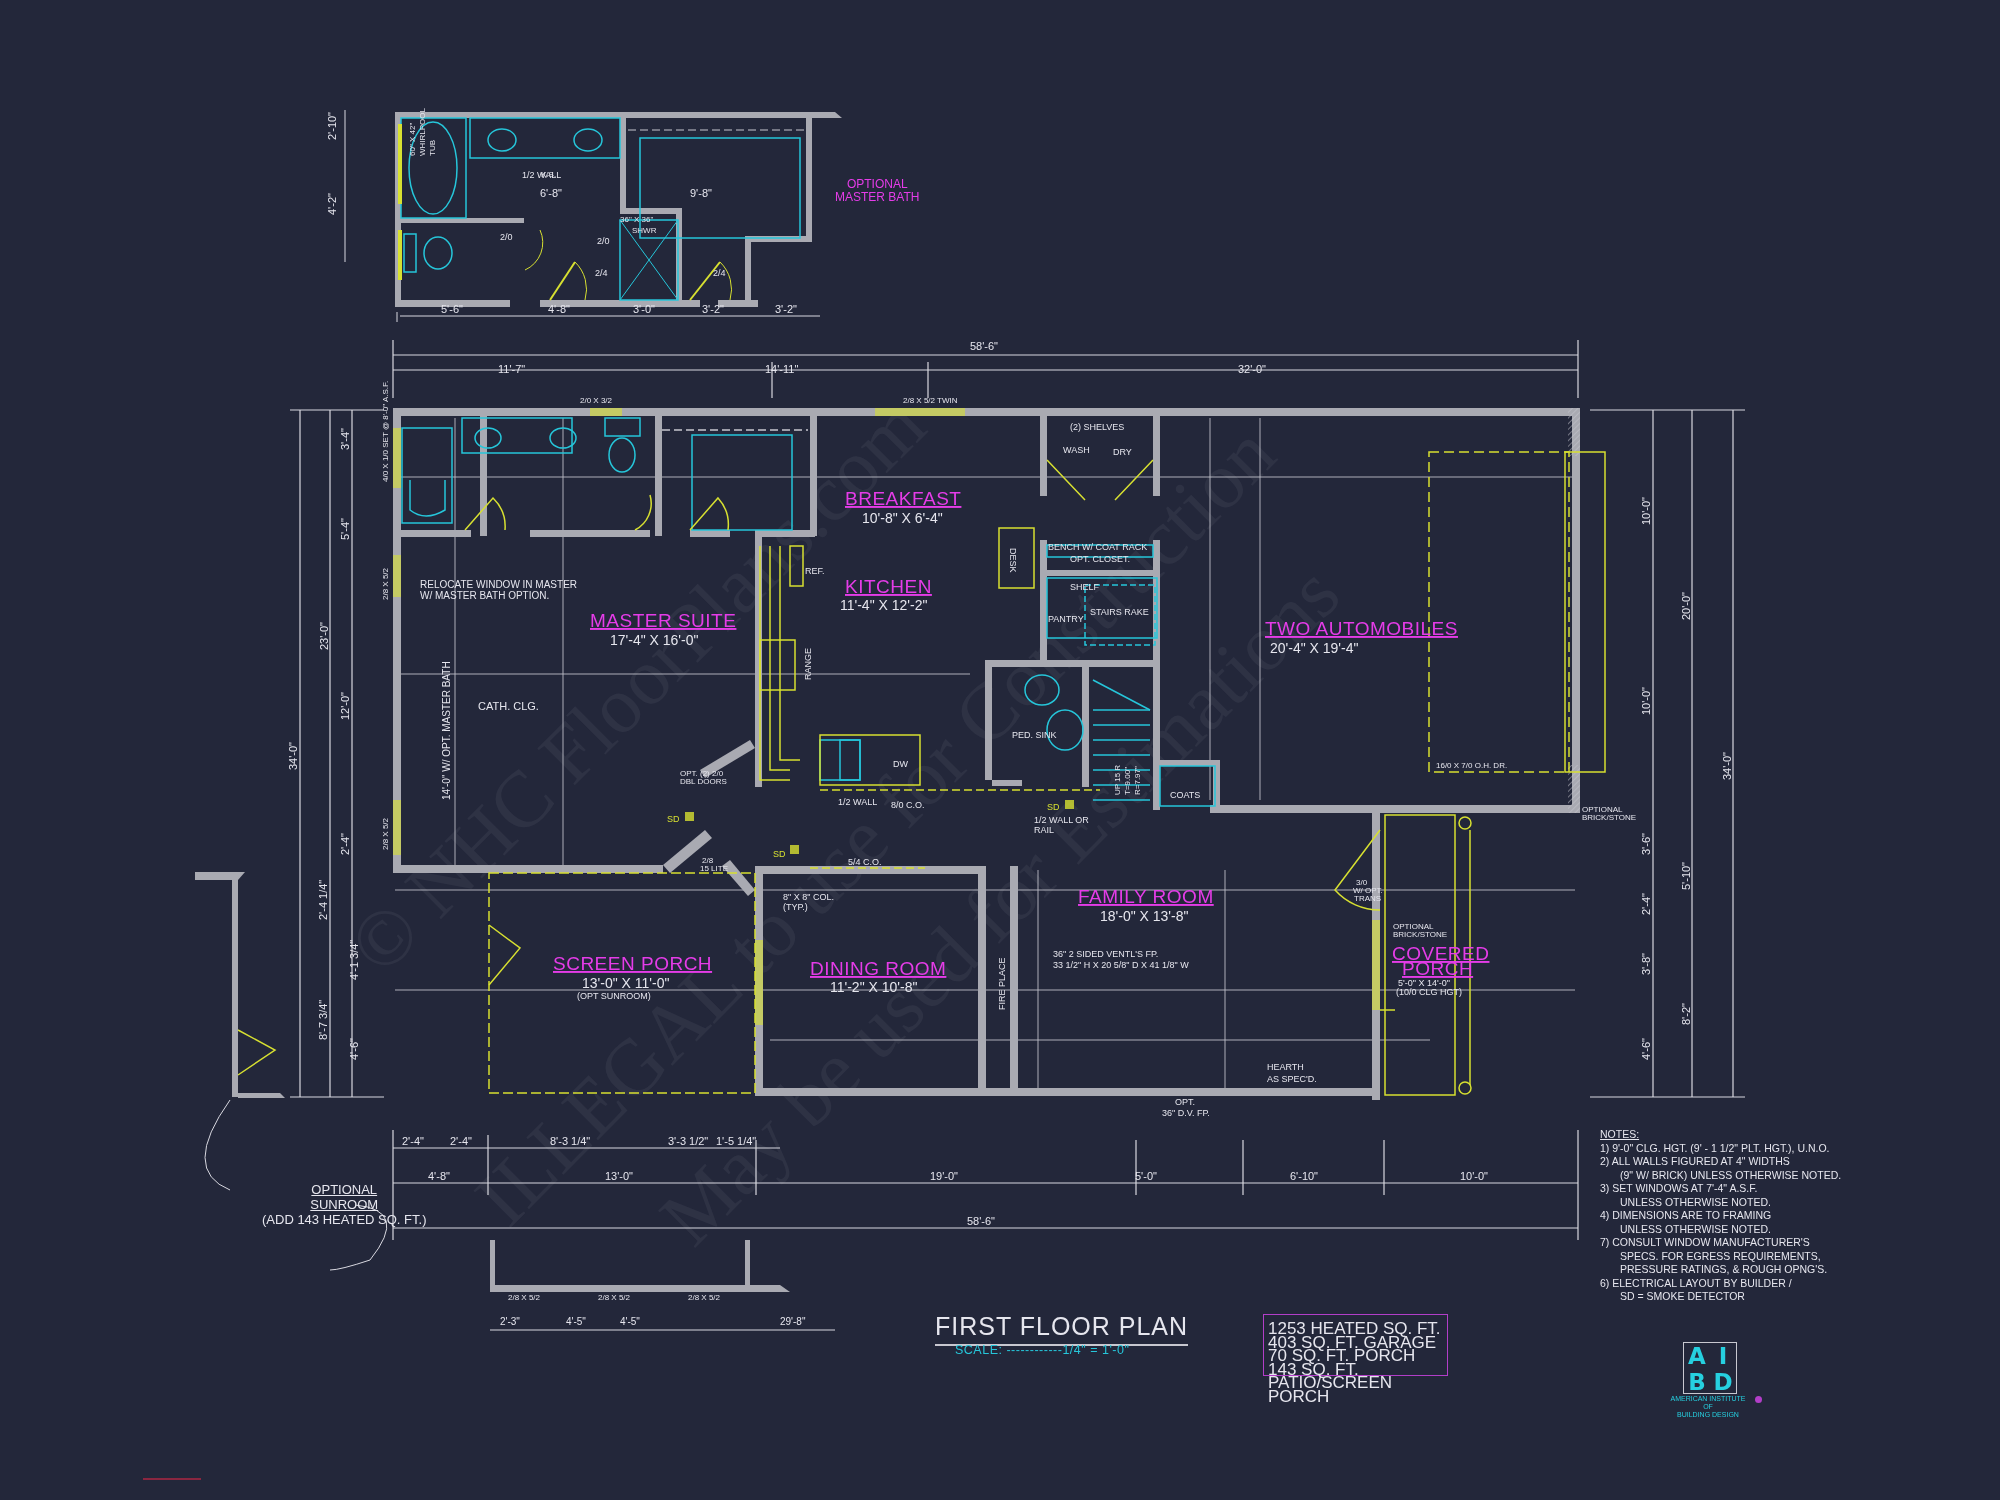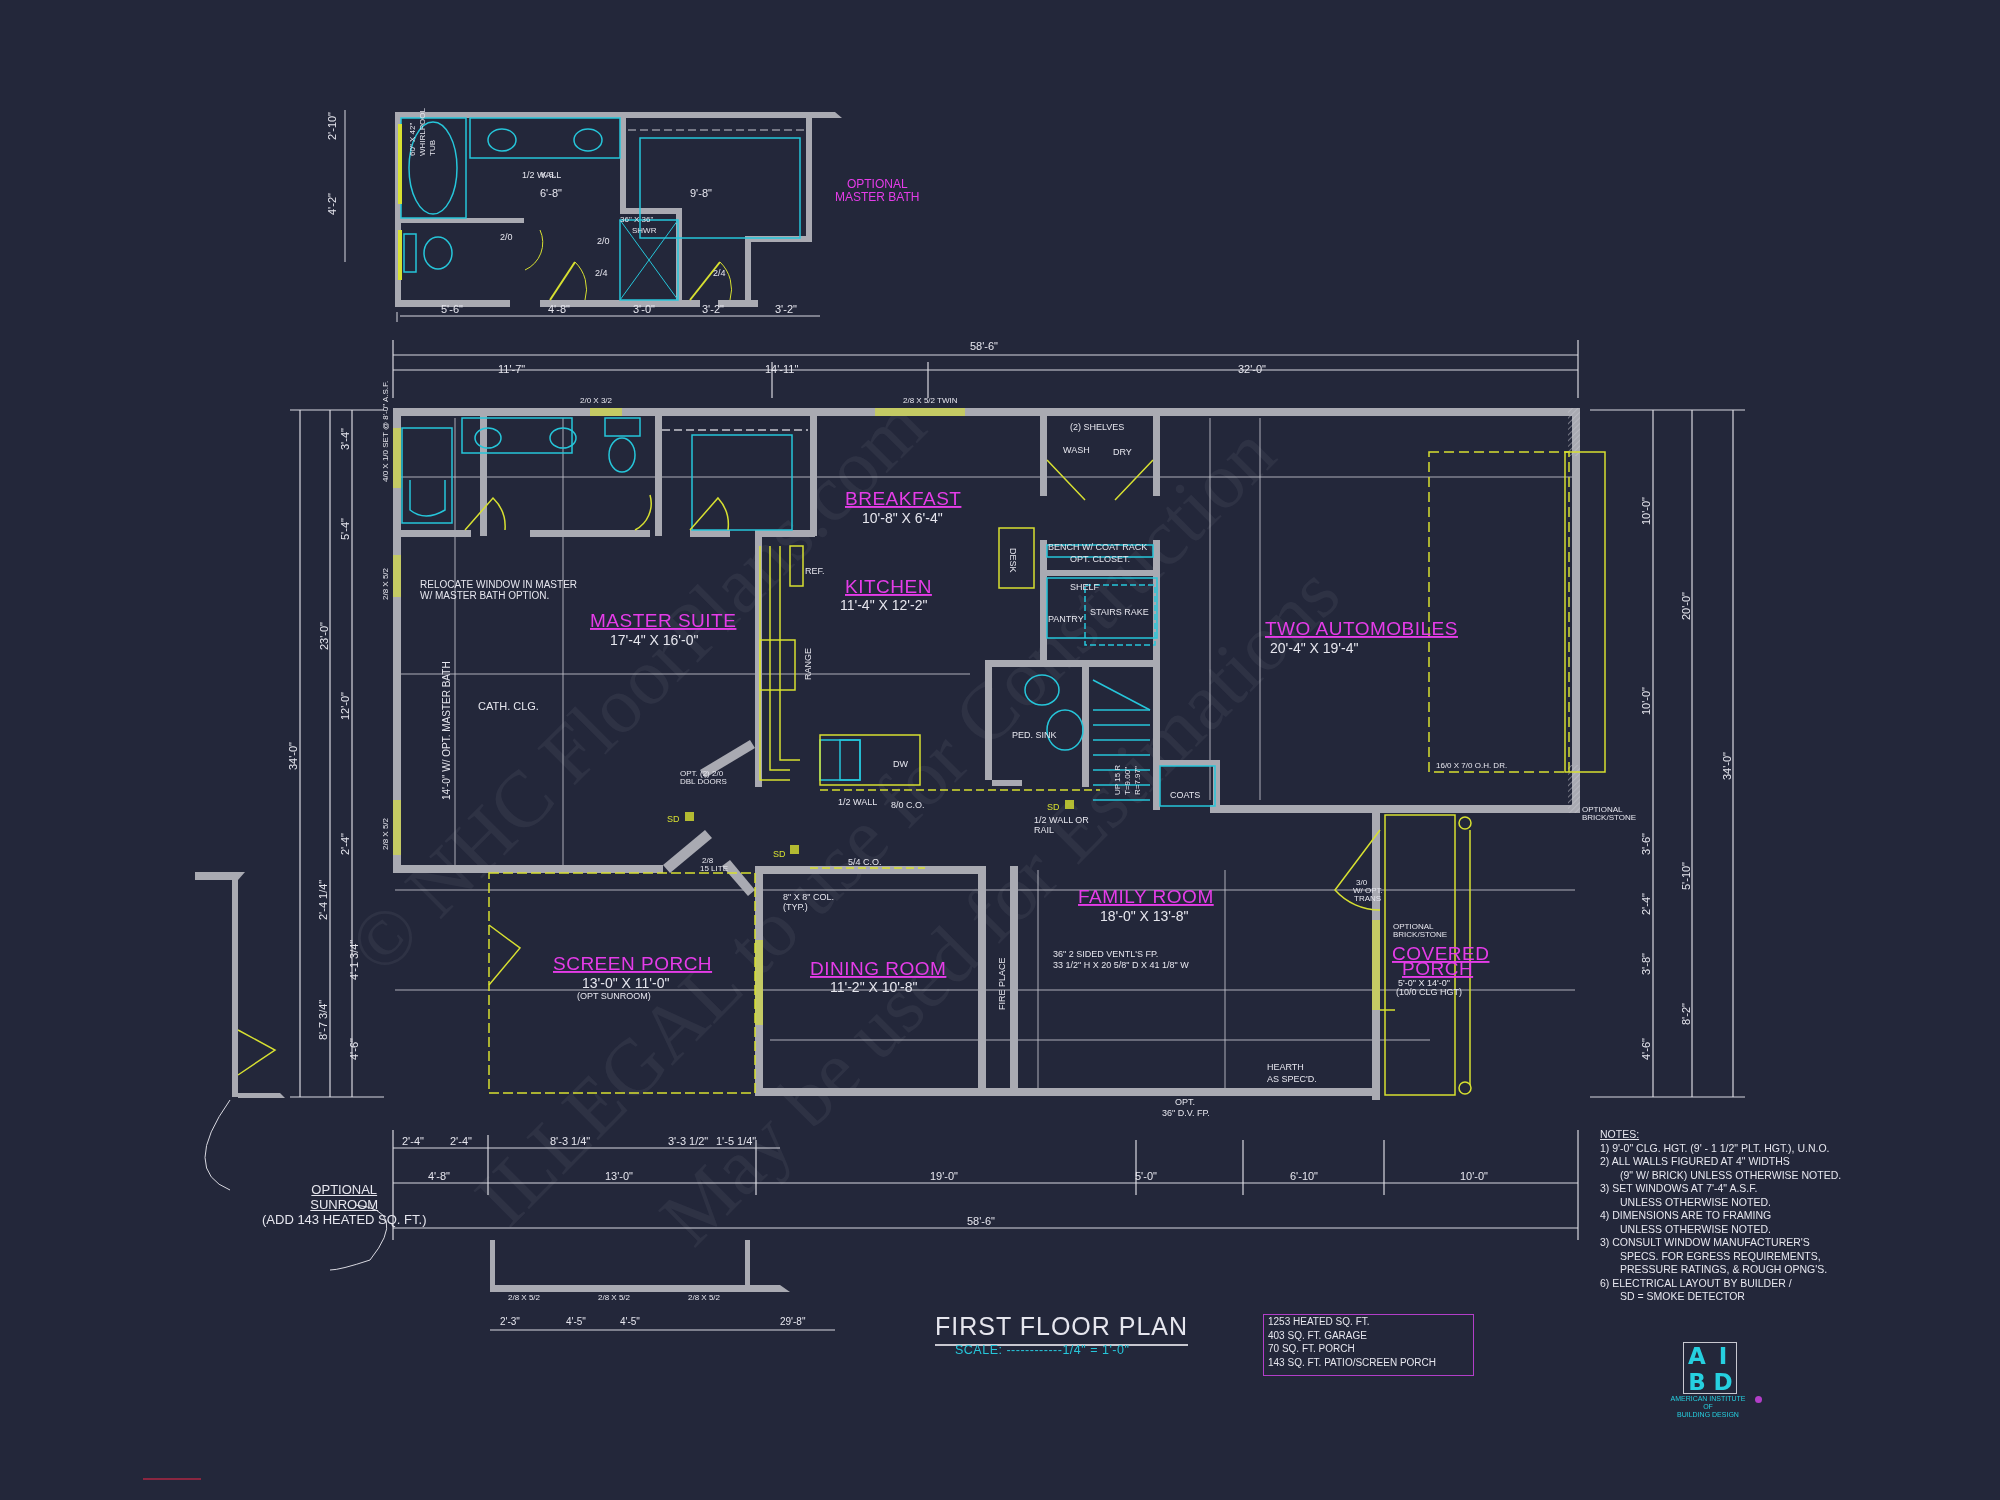--- a/index.html
+++ b/index.html
@@ -9,21 +9,21 @@
   .dim { font-size:11px; fill:#e6e6ee; }
   .room { font-size:19px; fill:#e53ce8; letter-spacing:0.5px; }
   .roomsz { font-size:14px; fill:#e6e6ee; }
   .note { font-size:10px; fill:#e6e6ee; }
   .ylab { font-size:9px; fill:#e6e6ee; }
   .wall { fill:#a9aab2; }
   .wm { position:absolute; font-family:"Liberation Serif", serif; color:rgba(200,200,215,0.07); font-size:80px; transform:rotate(-45deg); white-space:nowrap; pointer-events:none; }
   .notes-box { position:absolute; left:1600px; top:1128px; width:400px; font-size:10.5px; color:#e6e6ee; line-height:13.5px; }
   .notes-box .h { text-decoration:underline; }
   .notes-box .ind { padding-left:20px; }
-  .area-box { position:absolute; left:1263px; top:1314px; width:211px; height:62px; border:1.5px solid #b23ec8; font-size:10px; color:#e6e6ee; padding:0 4px; box-sizing:border-box; line-height:13.5px; }
+  .area-box { position:absolute; left:1263px; top:1314px; width:185px; height:62px; border:1.5px solid #b23ec8; font-size:17px; color:#e6e6ee; padding:7px 4px; box-sizing:border-box; line-height:13.5px; }
   .title { position:absolute; left:935px; top:1312px; font-size:25px; color:#e6e6ee; letter-spacing:1px; border-bottom:2px solid #c8c8d0; padding-bottom:3px; font-weight:normal; }
   .scale { position:absolute; left:955px; top:1343px; font-size:12.5px; color:#26c6da; letter-spacing:0.5px; }
   .logo { position:absolute; left:1683px; top:1342px; width:52px; height:50px; border:1.5px solid #c8c8d0; display:grid; grid-template-columns:1fr 1fr; grid-template-rows:1fr 1fr; }
   .logo span { color:#26d0e0; font-weight:bold; font-size:23px; display:flex; align-items:center; justify-content:center; font-family:"DejaVu Sans", sans-serif; }
   .logo-cap { position:absolute; left:1668px; top:1395px; width:80px; text-align:center; font-size:7px; color:#26d0e0; line-height:8px; }
   .reg { position:absolute; left:1755px; top:1396px; width:7px; height:7px; border-radius:50%; background:#b23ec8; }
   .redline { position:absolute; left:143px; top:1478px; width:58px; height:2px; background:#8a2640; }
   .sunroom-lbl { position:absolute; left:262px; top:1182px; font-size:13px; color:#e6e6ee; text-align:center; line-height:15px; }
   .sunroom-lbl .u { text-decoration:underline; }
   .sunroom-lbl .s { font-size:13px; }
@@ -434,21 +434,21 @@
 
 <div class="notes-box">
   <div class="h">NOTES:</div>
   <div>1) 9'-0" CLG. HGT. (9' - 1 1/2" PLT. HGT.), U.N.O.</div>
   <div>2) ALL WALLS FIGURED AT 4" WIDTHS</div>
   <div class="ind">(9" W/ BRICK) UNLESS OTHERWISE NOTED.</div>
   <div>3) SET WINDOWS AT 7'-4" A.S.F.</div>
   <div class="ind">UNLESS OTHERWISE NOTED.</div>
   <div>4) DIMENSIONS ARE TO FRAMING</div>
   <div class="ind">UNLESS OTHERWISE NOTED.</div>
-  <div>3) CONSULT WINDOW MANUFACTURER'S</div>
+  <div>7) CONSULT WINDOW MANUFACTURER'S</div>
   <div class="ind">SPECS. FOR EGRESS REQUIREMENTS,</div>
   <div class="ind">PRESSURE RATINGS, &amp; ROUGH OPNG'S.</div>
   <div>6) ELECTRICAL LAYOUT BY BUILDER /</div>
   <div class="ind">SD = SMOKE DETECTOR</div>
 </div>
 
 <div class="logo">
   <span>A</span>
   <span>I</span>
   <span>B</span>

